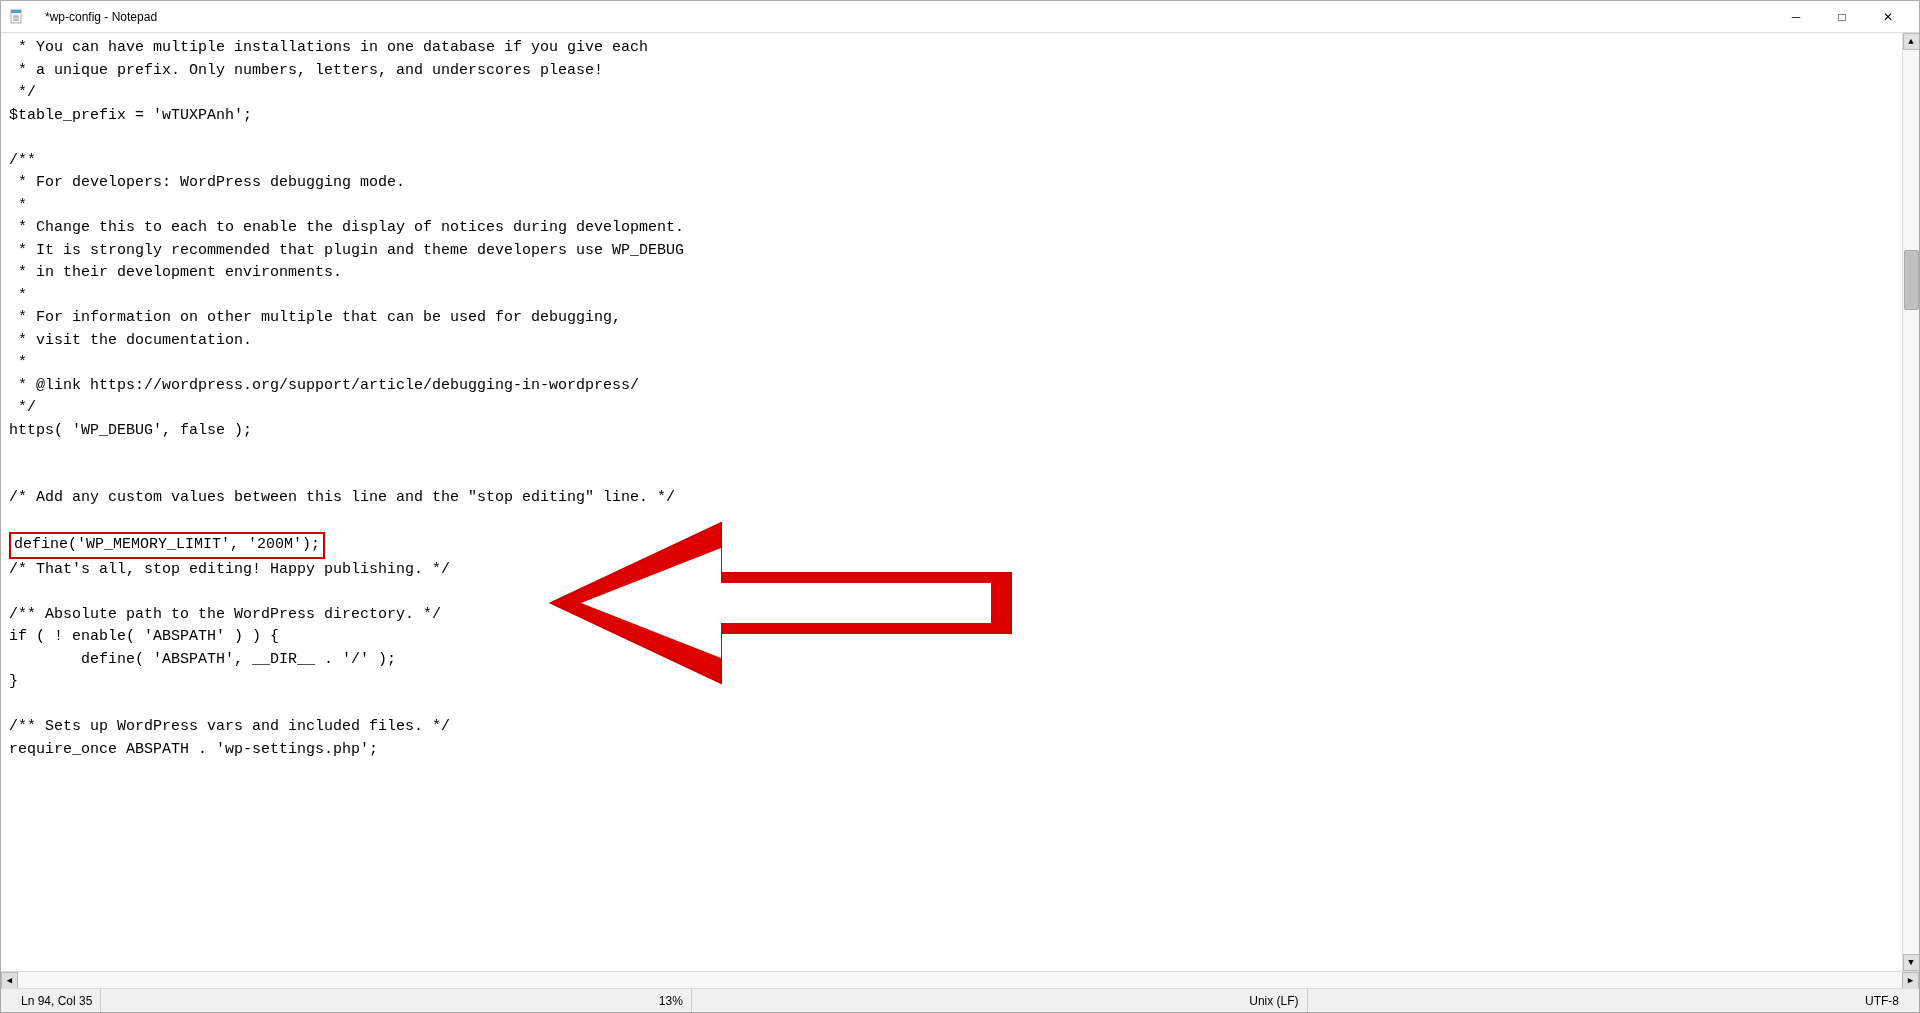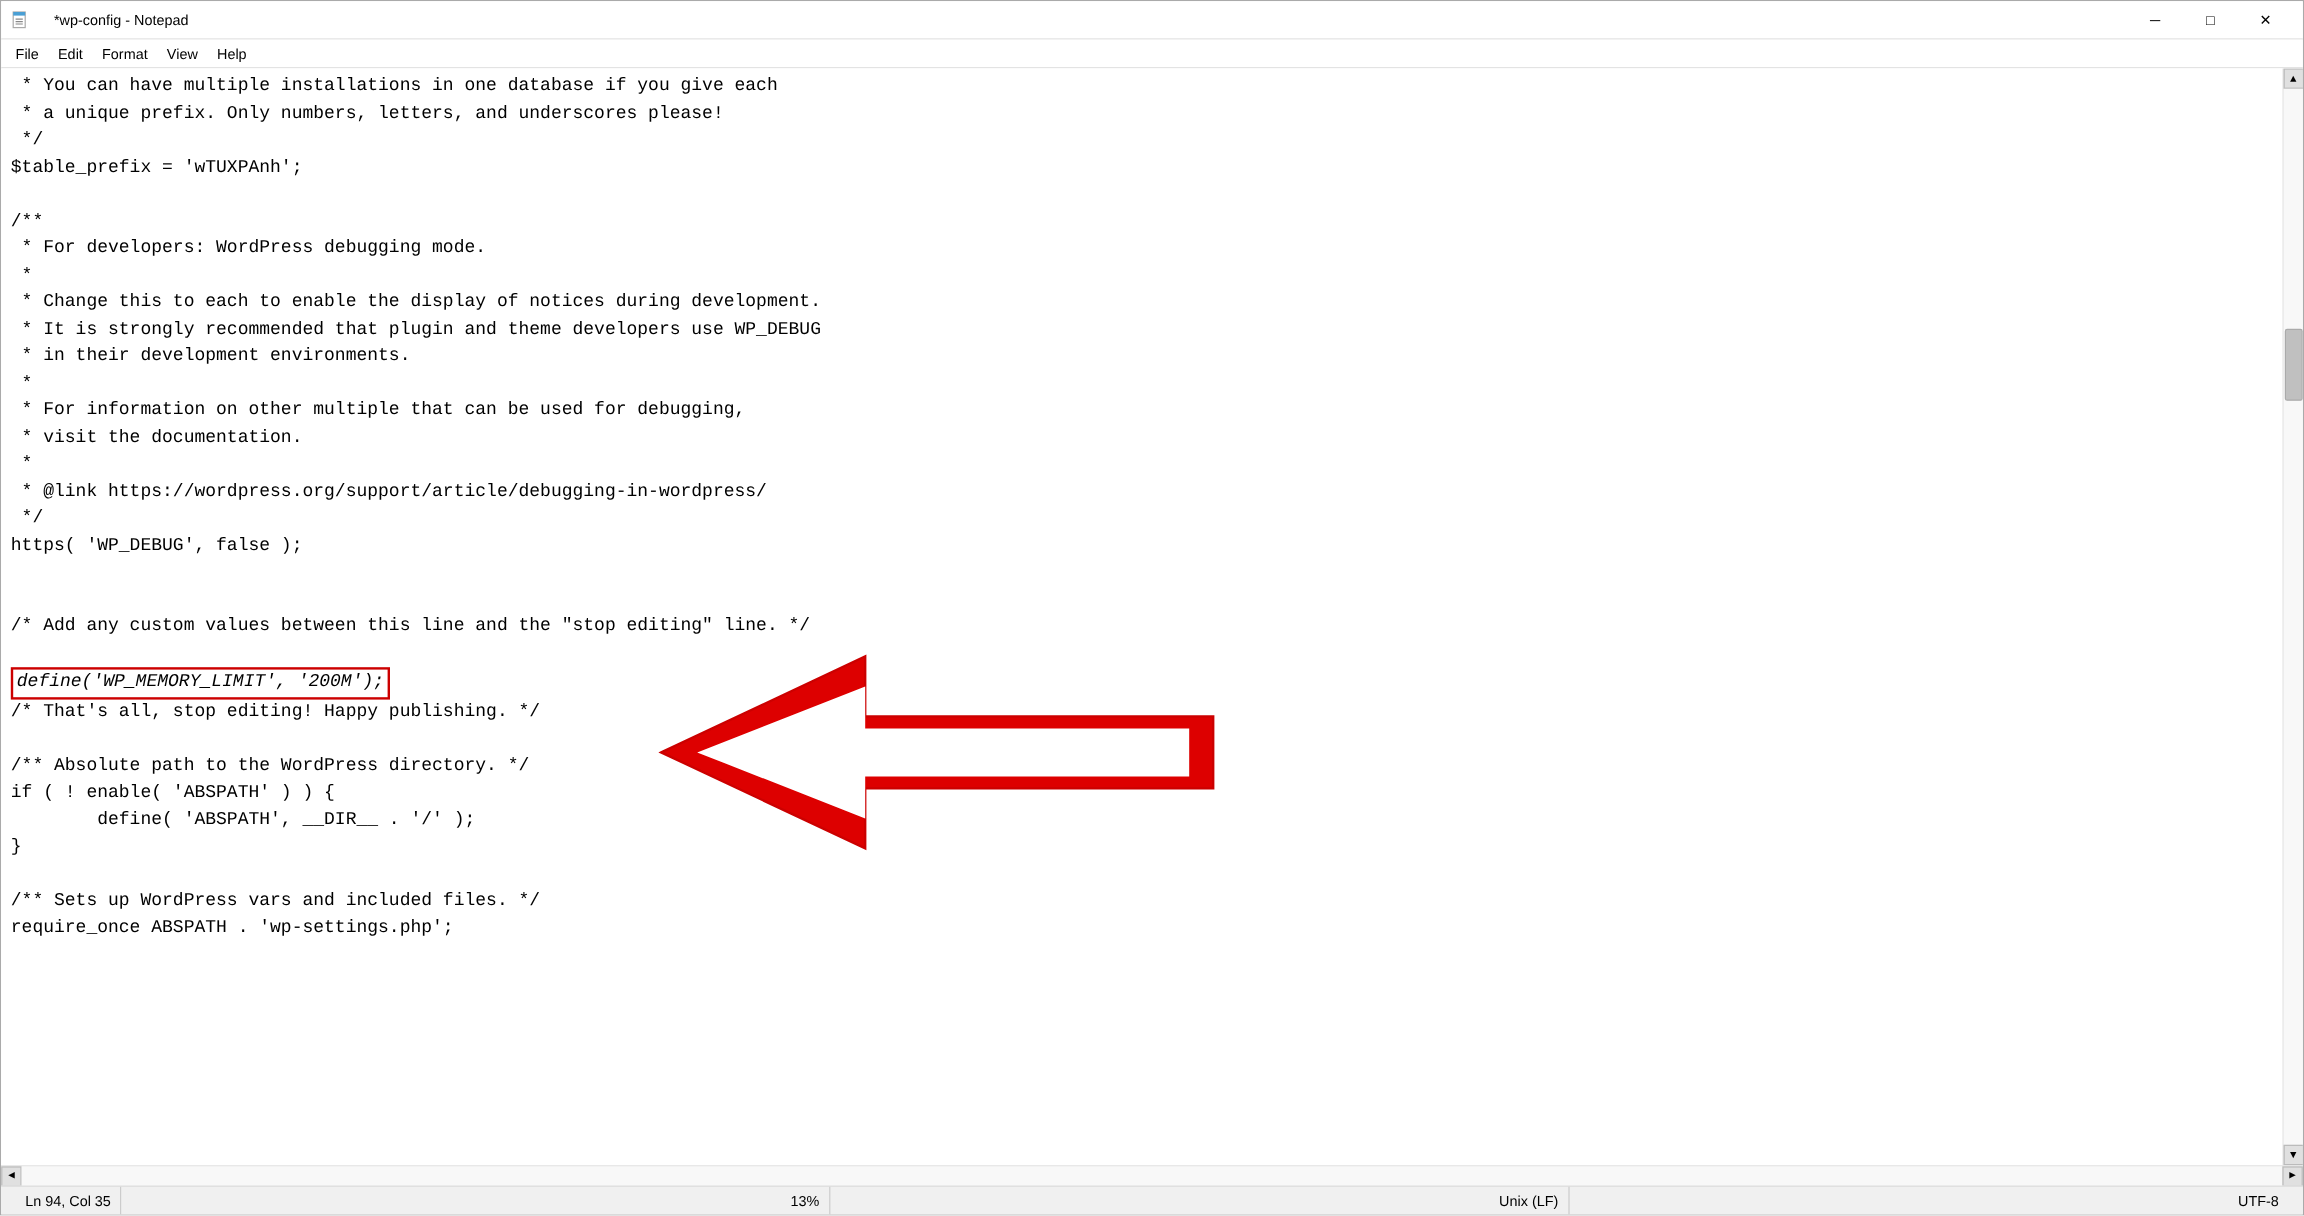--- a/index.html
+++ b/index.html
@@ -231,27 +231,20 @@
       </div>
       <span class="title-bar-title">*wp-config - Notepad</span>
     </div>
     <div class="title-bar-controls">
       <button class="title-bar-btn">─</button>
       <button class="title-bar-btn">□</button>
       <button class="title-bar-btn close">✕</button>
     </div>
   </div>
 
-  <div class="menu-bar">
-    <div class="menu-item">File</div>
-    <div class="menu-item">Edit</div>
-    <div class="menu-item">Format</div>
-    <div class="menu-item">View</div>
-    <div class="menu-item">Help</div>
-  </div>
 
   <div class="editor-area">
     <div class="editor-content"><span> * You can have multiple installations in one database if you give each</span>
 <span> * a unique prefix. Only numbers, letters, and underscores please!</span>
 <span> */</span>
 <span>$table_prefix = 'wTUXPAnh';</span>
 <span></span>
 <span>/**</span>
 <span> * For developers: WordPress debugging mode.</span>
 <span> *</span>
@@ -262,21 +255,21 @@
 <span> * For information on other multiple that can be used for debugging,</span>
 <span> * visit the documentation.</span>
 <span> *</span>
 <span> * @link https://wordpress.org/support/article/debugging-in-wordpress/</span>
 <span> */</span>
 <span>https( 'WP_DEBUG', false );</span>
 <span></span>
 <span></span>
 <span>/* Add any custom values between this line and the "stop editing" line. */</span>
 <span></span>
-<span><span style="display:inline-block; border: 2px solid #cc0000; padding: 0 3px; font-style: italic;">define('WP_MEMORY_LIMIT', '200M');</span></span>
+<span><span style="display:inline-block; border: 2px solid #cc0000; padding: 0 3px;">define('WP_MEMORY_LIMIT', '200M');</span></span>
 <span>/* That's all, stop editing! Happy publishing. */</span>
 <span></span>
 <span>/** Absolute path to the WordPress directory. */</span>
 <span>if ( ! enable( 'ABSPATH' ) ) {</span>
 <span>        define( 'ABSPATH', __DIR__ . '/' );</span>
 <span>}</span>
 <span></span>
 <span>/** Sets up WordPress vars and included files. */</span>
 <span>require_once ABSPATH . 'wp-settings.php';</span>
 </div>

